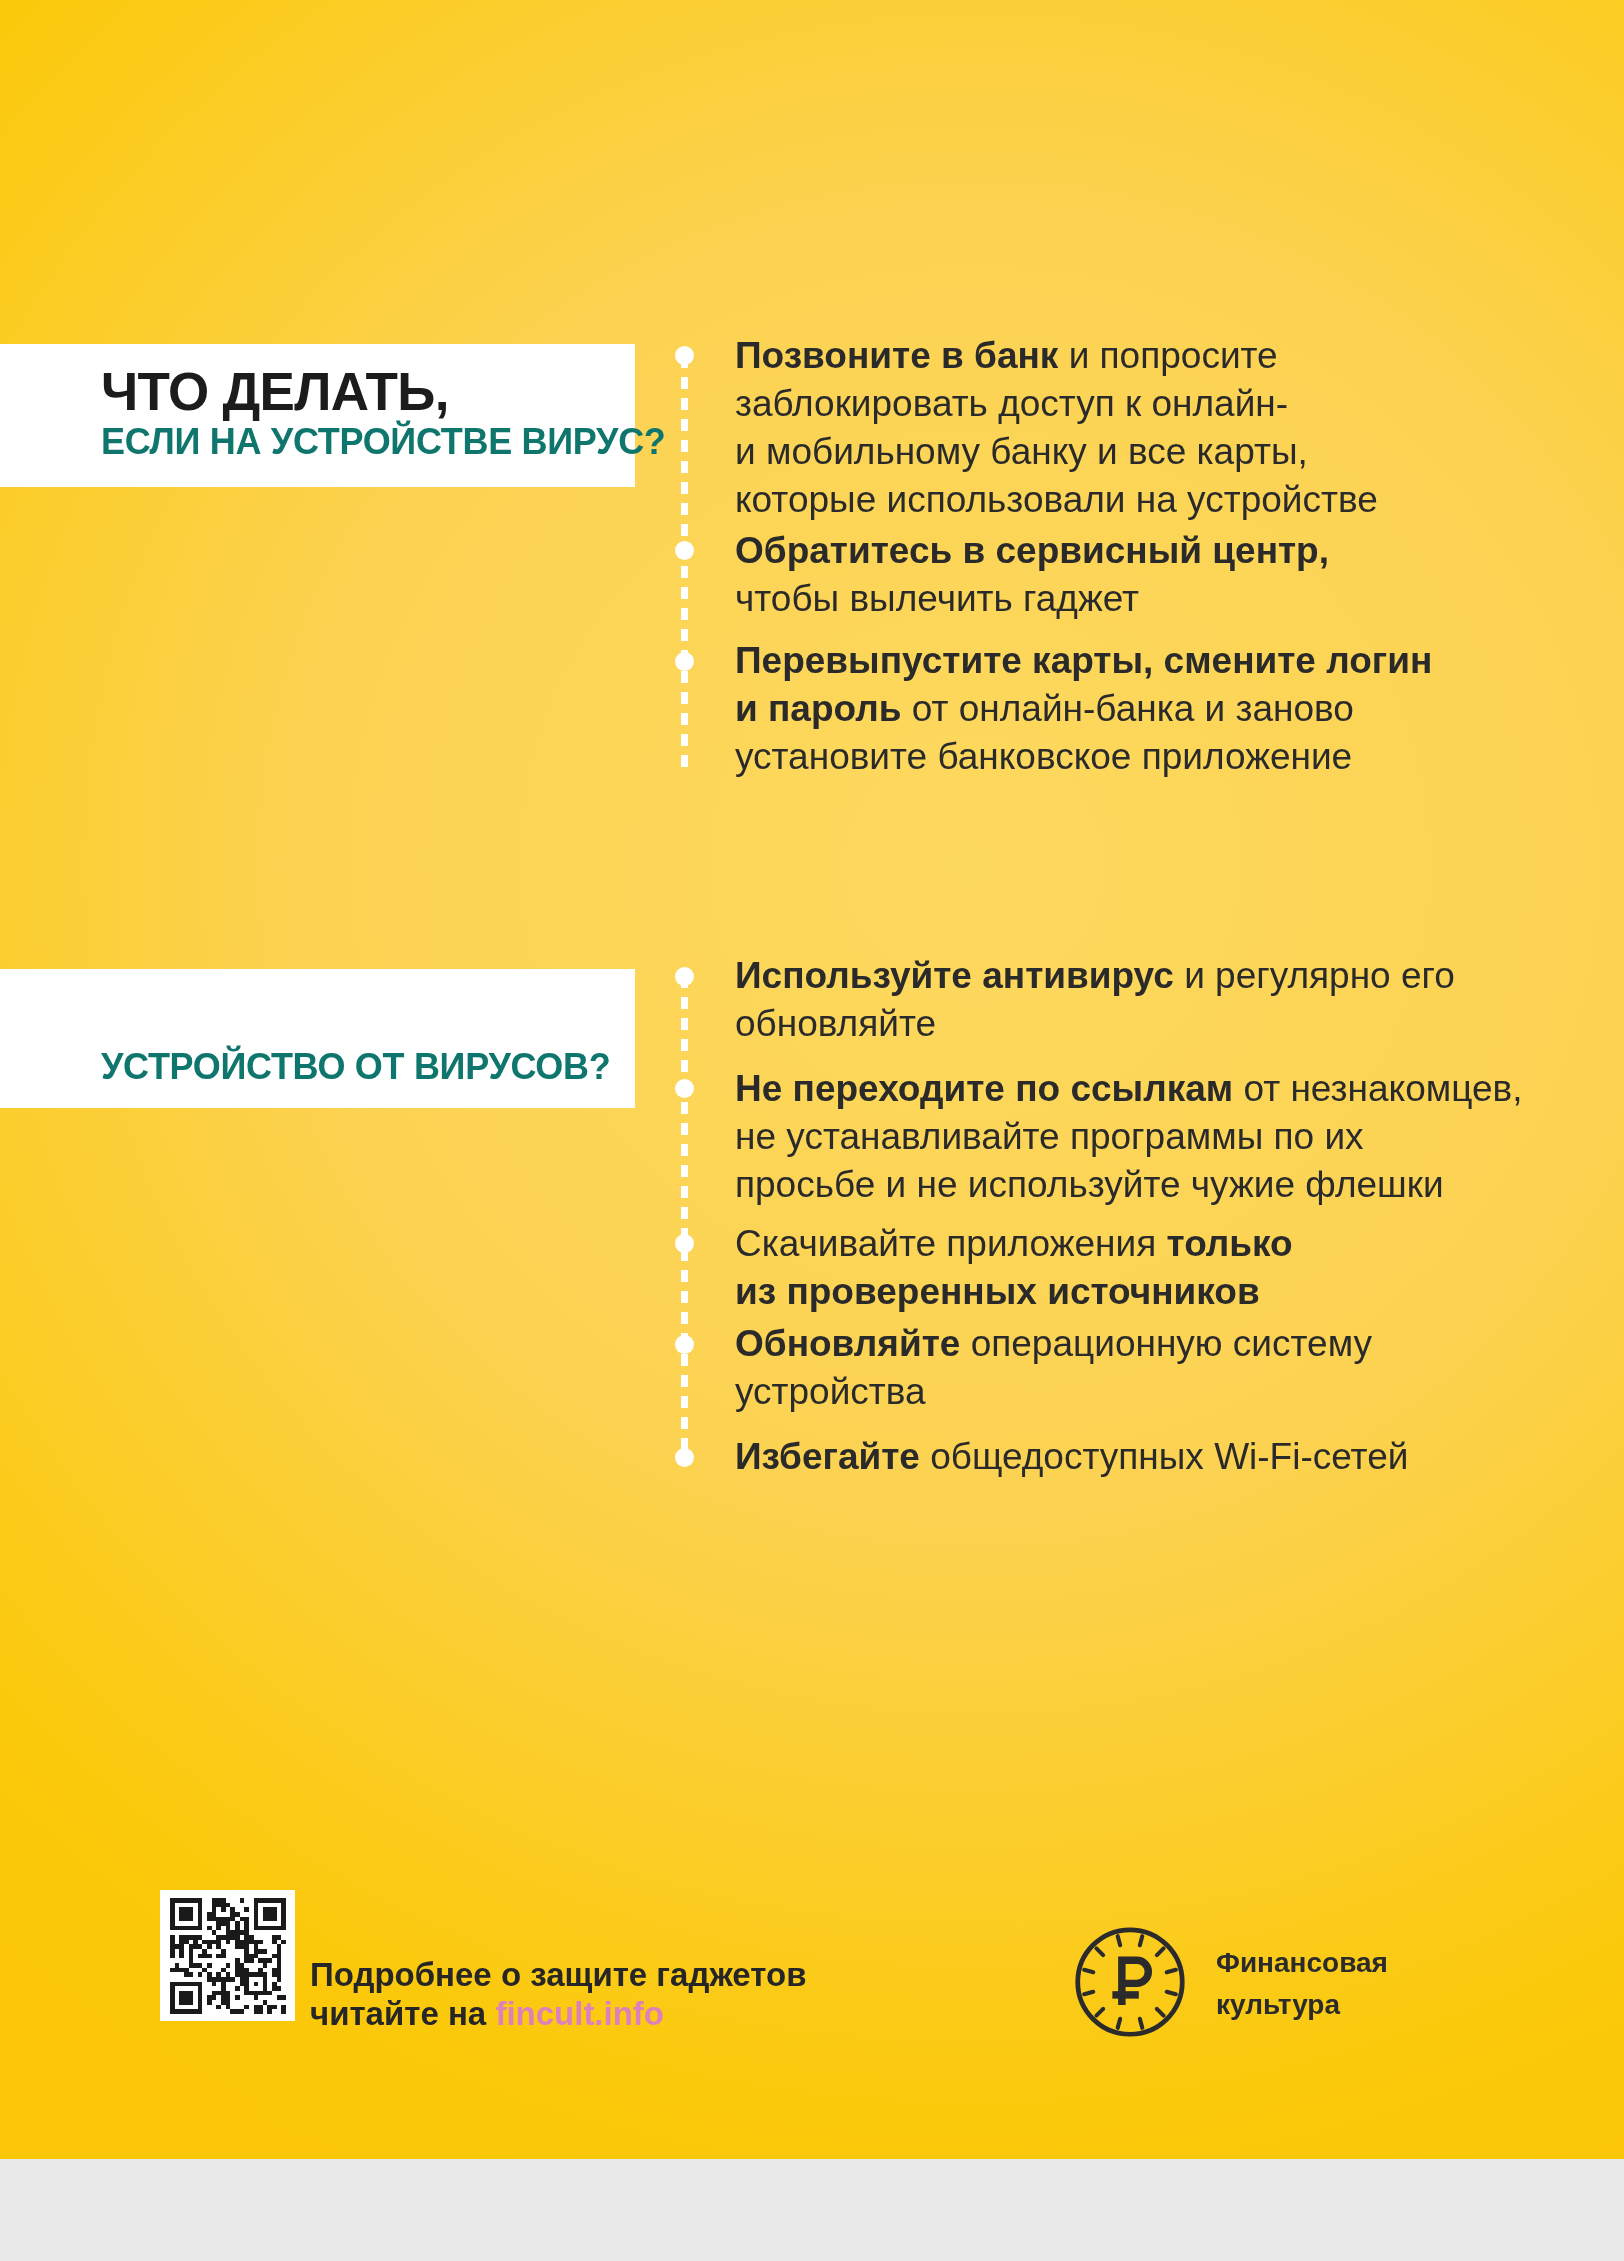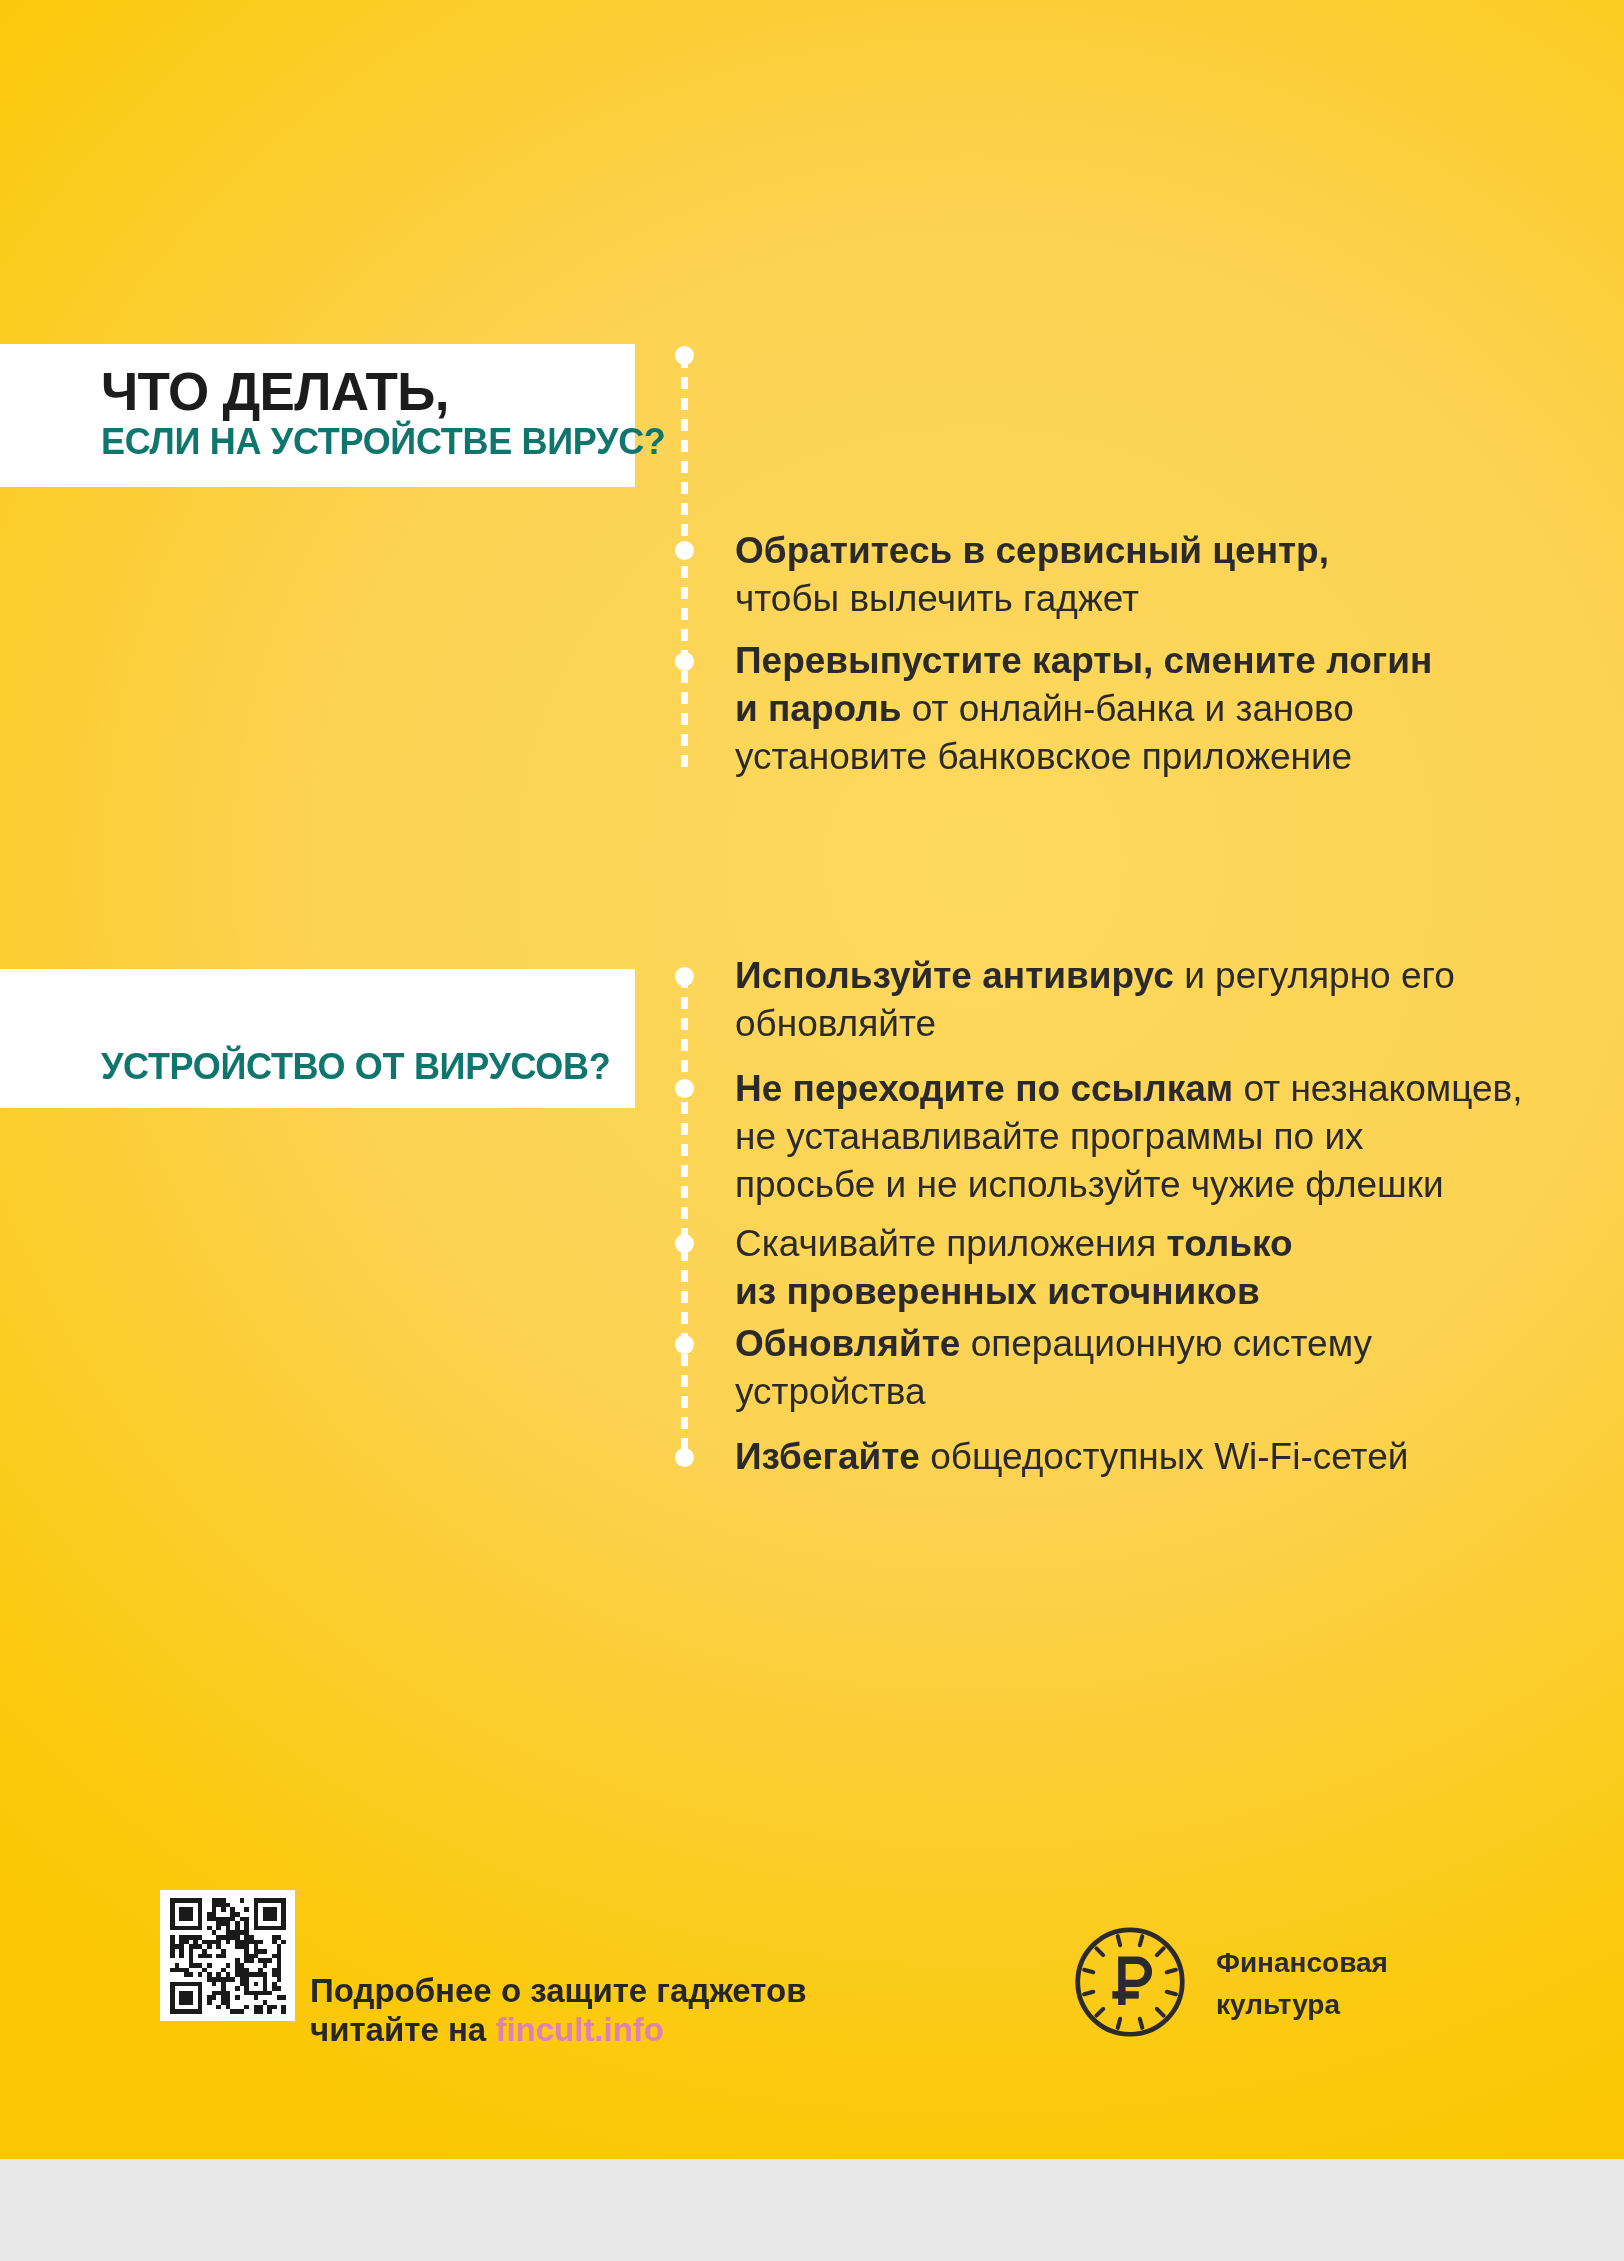--- a/index.html
+++ b/index.html
@@ -25,41 +25,45 @@
 
   .item{position:absolute; left:735px; width:884px; font-size:37px; line-height:48px;
         color:#2a2a2a; white-space:pre-line;}
   .item .b{font-weight:700;}
   #s1-i0{top:332px;} #s1-i1{top:527px;} #s1-i2{top:637px;}
   #s2-i0{top:952px;} #s2-i1{top:1065px;} #s2-i2{top:1220px;} #s2-i3{top:1320px;} #s2-i4{top:1433px;}
 
   .qr-panel{position:absolute; left:160px; top:1890px; width:135px; height:131px; background:#ffffff;}
   .qr-panel svg{position:absolute; left:9.5px; top:7.5px;}
 
-  .footer-note{position:absolute; left:310px; top:1955px; font-size:33px; line-height:39px; font-weight:700; color:#262626;margin-top:16px;}
+  .footer-note{position:absolute; left:310px; top:1955px; font-size:33px; line-height:39px; font-weight:700; color:#262626;}
   .footer-note .link{color:#df80ba; text-decoration:none; cursor:pointer;}
 
   .coin{position:absolute; left:1073px; top:1925px; width:114px; height:114px;}
   .logo-text{position:absolute; left:1216px; top:1942px; font-size:28px; line-height:42px; font-weight:700; color:#2b2b2b; white-space:pre-line;}
 </style>
 </head>
 <body>
 
 <div class="poster">
 
   <div class="head-box" id="box1">
     <div class="head-line1">ЧТО ДЕЛАТЬ,</div>
     <div class="head-line2">ЕСЛИ НА УСТРОЙСТВЕ ВИРУС?</div>
   </div>
 
   <div class="dash-line" id="line1"></div>
   <div class="dot" id="dot-s1-0"></div>
   <div class="dot" id="dot-s1-1"></div>
   <div class="dot" id="dot-s1-2"></div>
 
+  <div class="item" id="s1-i0"><span class="b">Позвоните в банк</span><span> и попросите
+заблокировать доступ к онлайн-
+и мобильному банку и все карты,
+которые использовали на устройстве</span></div>
   <div class="item" id="s1-i1"><span class="b">Обратитесь в сервисный центр,</span><span>
 чтобы вылечить гаджет</span></div>
   <div class="item" id="s1-i2"><span class="b">Перевыпустите карты, смените логин
 и пароль</span><span> от онлайн-банка и заново
 установите банковское приложение</span></div>
 
   <div class="head-box" id="box2">
     <div class="head-line2">УСТРОЙСТВО ОТ ВИРУСОВ?</div>
   </div>
 

